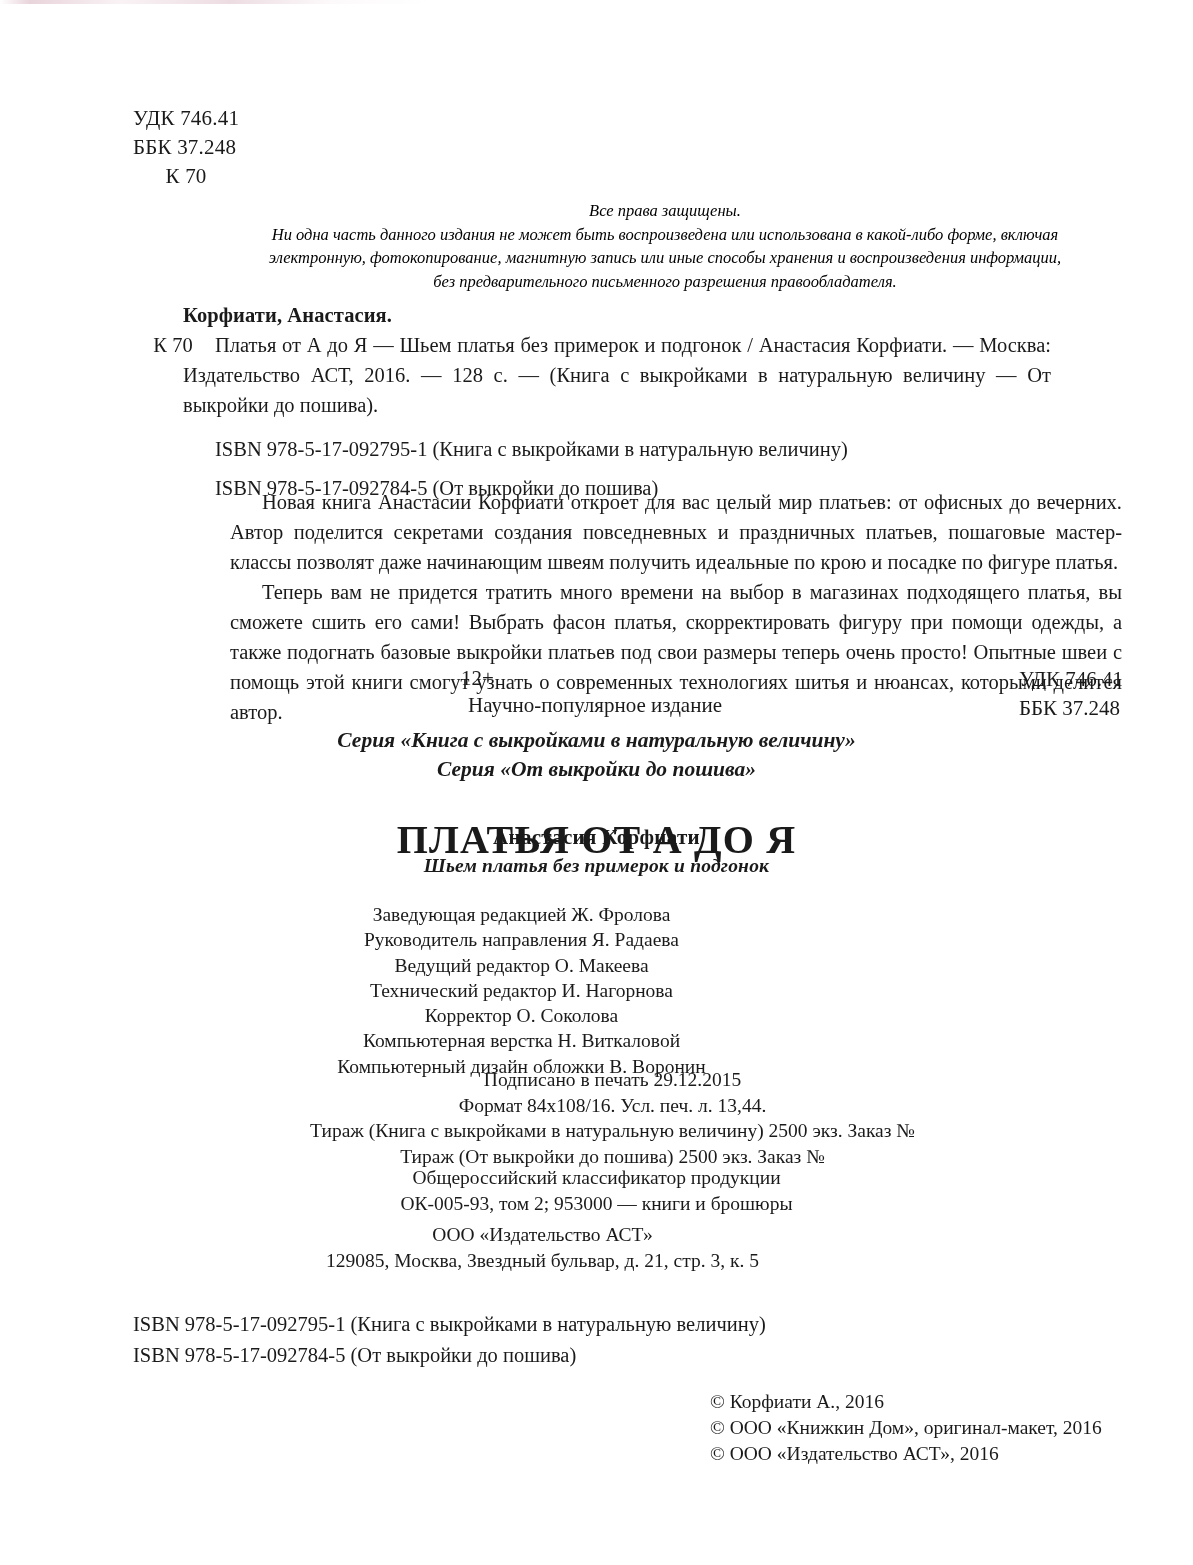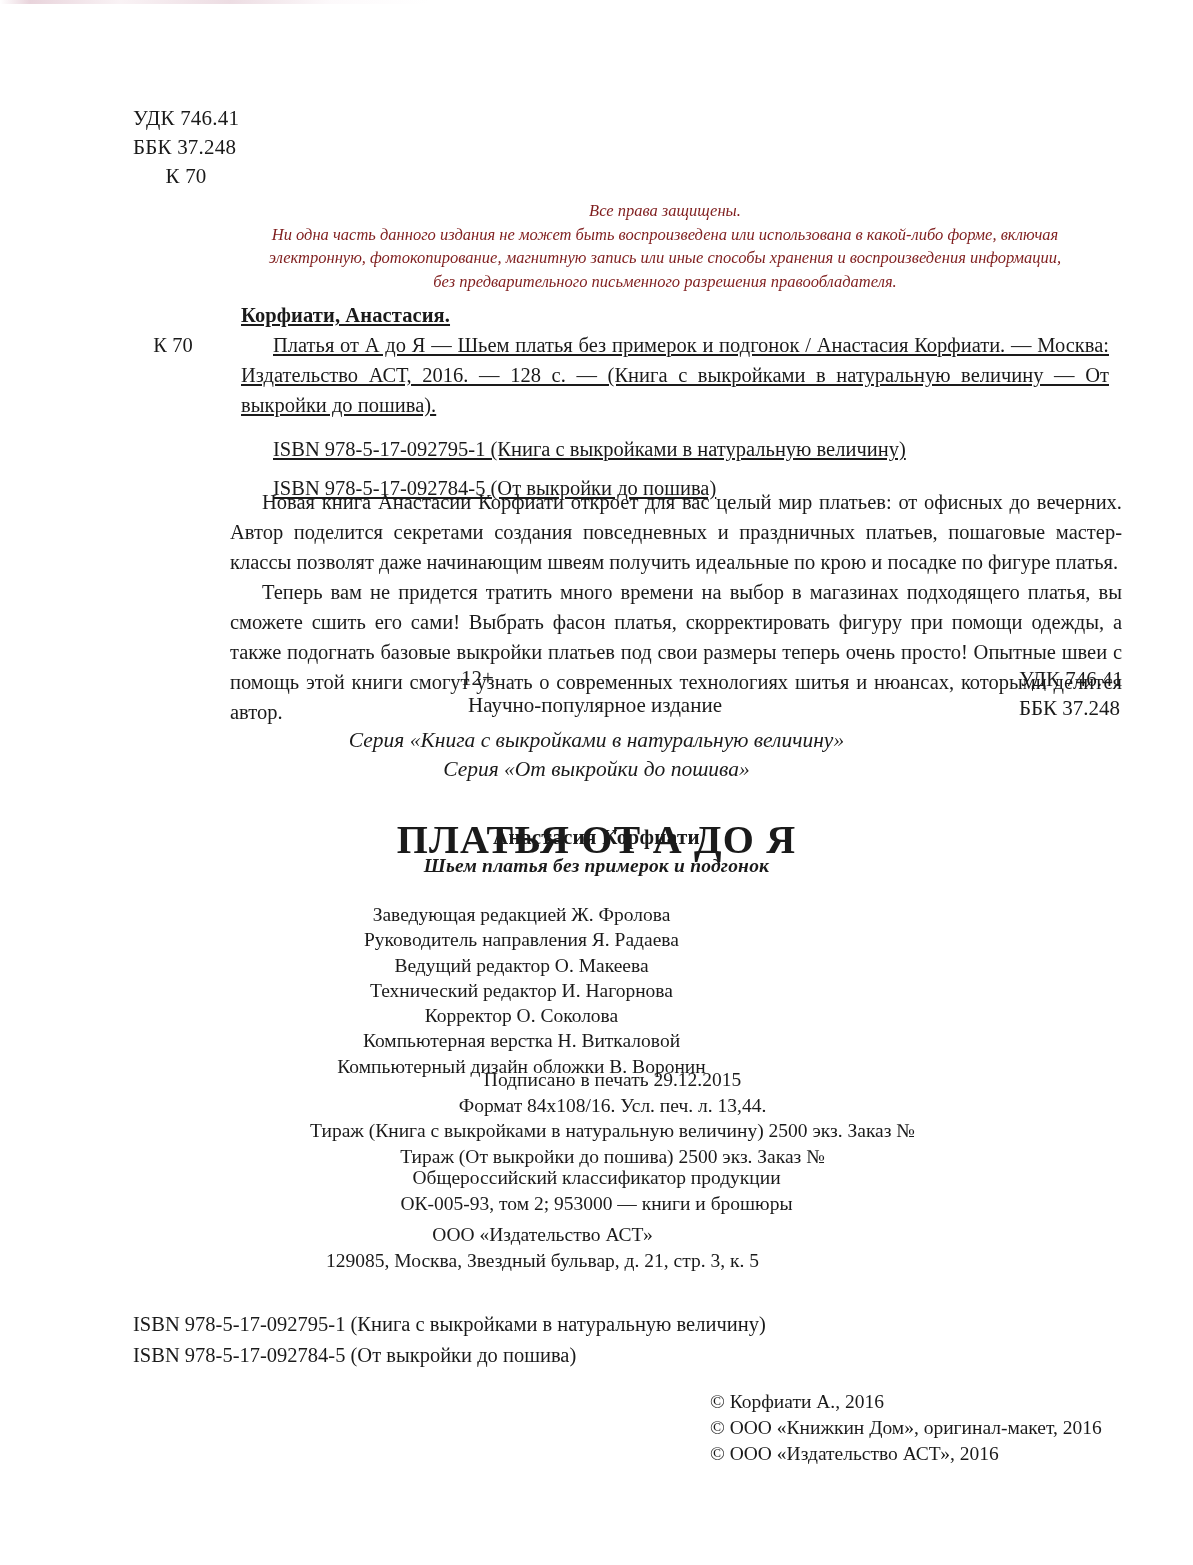--- a/index.html
+++ b/index.html
@@ -50,44 +50,43 @@
   
   .rights {
     position: absolute;
     left: 205px;
     top: 199px;
     width: 920px;
     text-align: center;
     font-style: italic;
     font-size: 16.5px;
     line-height: 23.5px;
-    color: #7f1d1d;
+    color: #000000;
   }
   .rights .r-line { display: block; white-space: nowrap; }
 
   
   .biblio {
     position: absolute;
     left: 133px;
     top: 300px;
     width: 990px;
     font-size: 20.5px;
     line-height: 30px;
   }
   .biblio .side-k70 {
     position: absolute;
     left: 0px;
     top: 30px;
     width: 80px;
     text-align: center;
   }
   .biblio .bib-body {
-    margin-left: 108px;
+    margin-left: 50px;
     width: 868px;
-    text-decoration: underline;
   }
   .biblio .author-line {
     font-weight: bold;
     letter-spacing: .1px;
   }
   .biblio .desc {
     text-align: justify;
     text-indent: 32px;
     margin-top: 0;
   }
@@ -136,21 +135,21 @@
     text-align: center;
     font-size: 21px;
     line-height: 30px;
   }
   .series {
     position: absolute;
     left: 0; top: 726px;
     width: 1193px;
     text-align: center;
     font-style: italic;
-    font-weight: normal;
+    font-weight: bold;
     font-size: 21.5px;
     line-height: 29px;
   }
   .series span { display: block; }
 
   .title-author {
     position: absolute;
     left: 0; top: 789px;
     width: 1193px;
     text-align: center;

